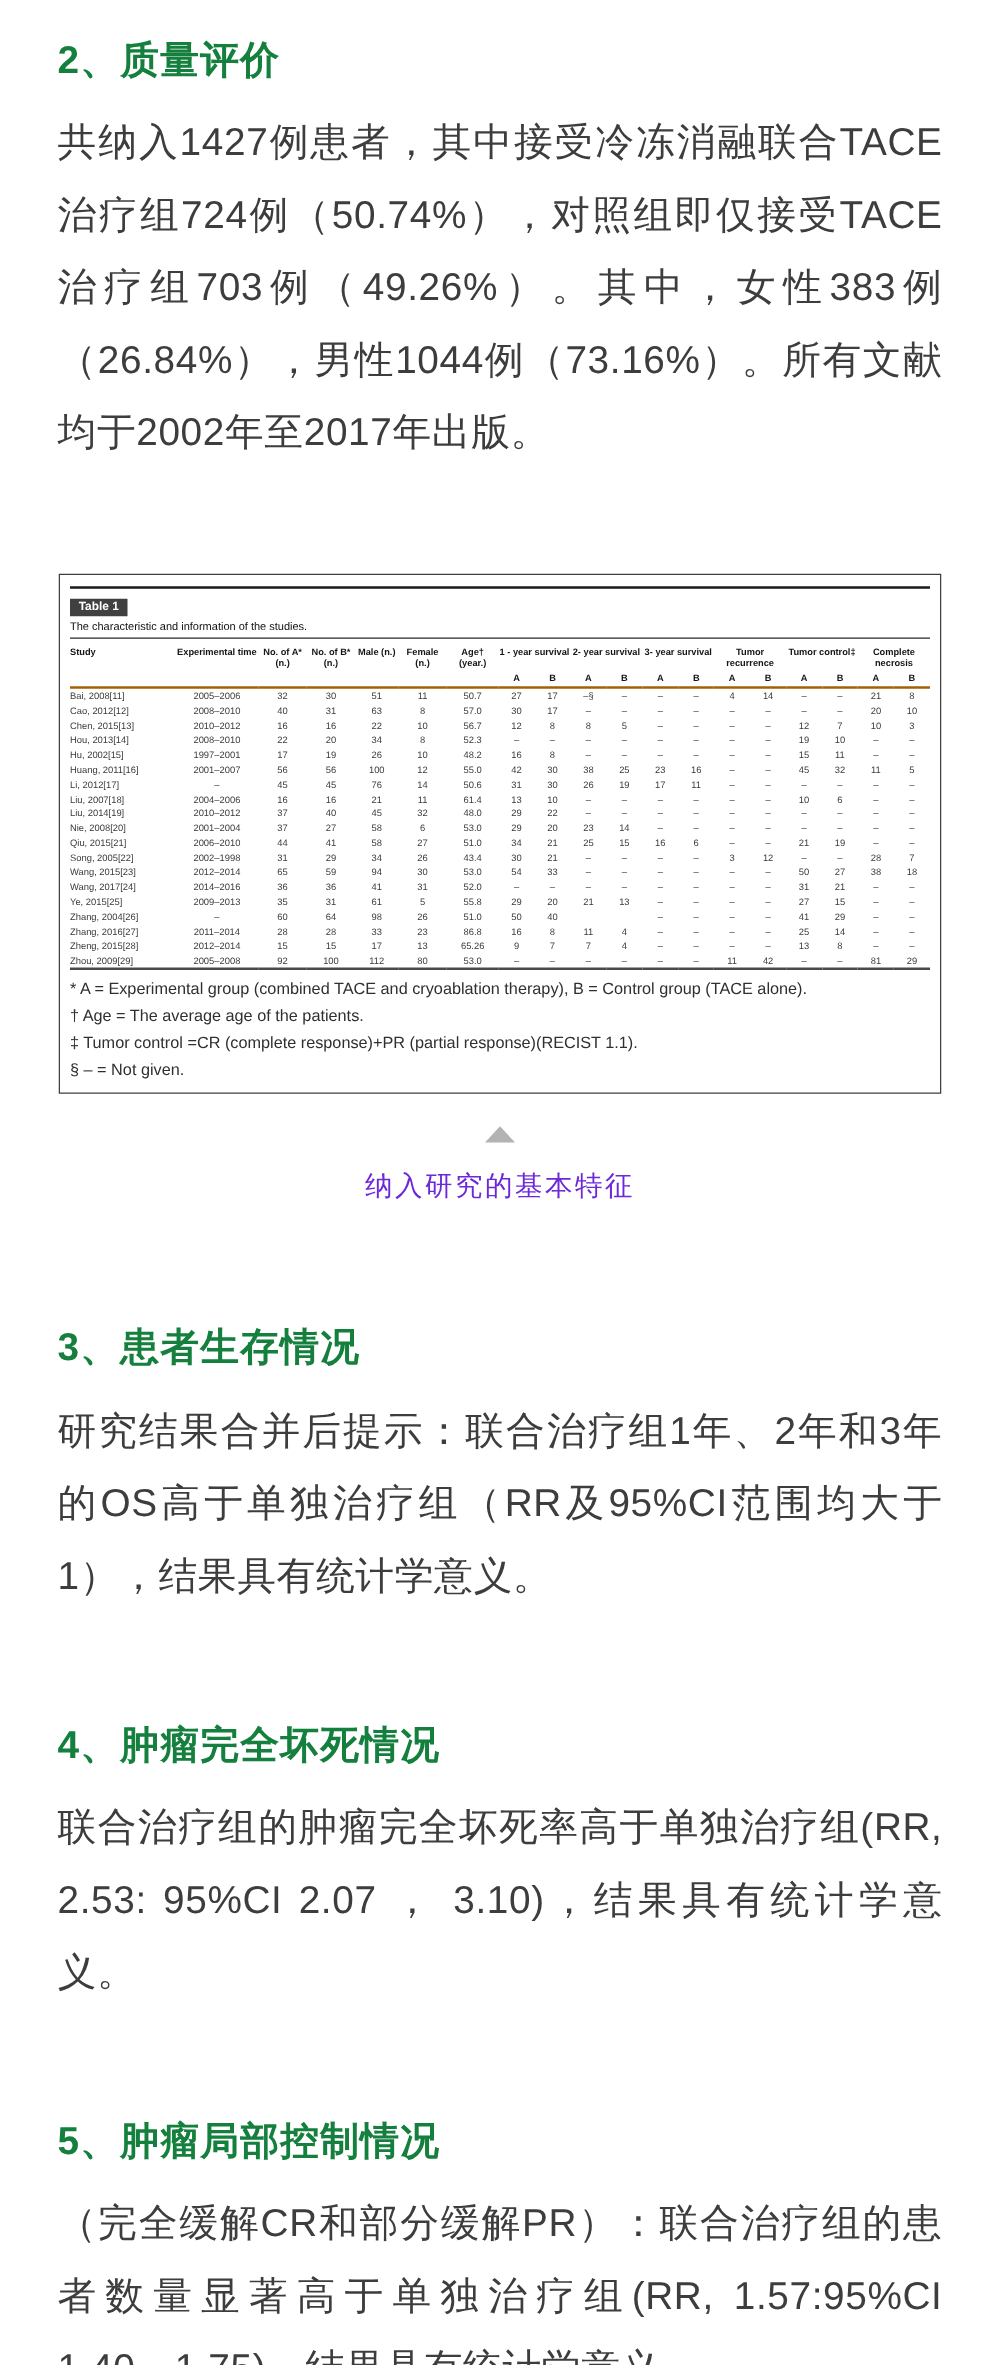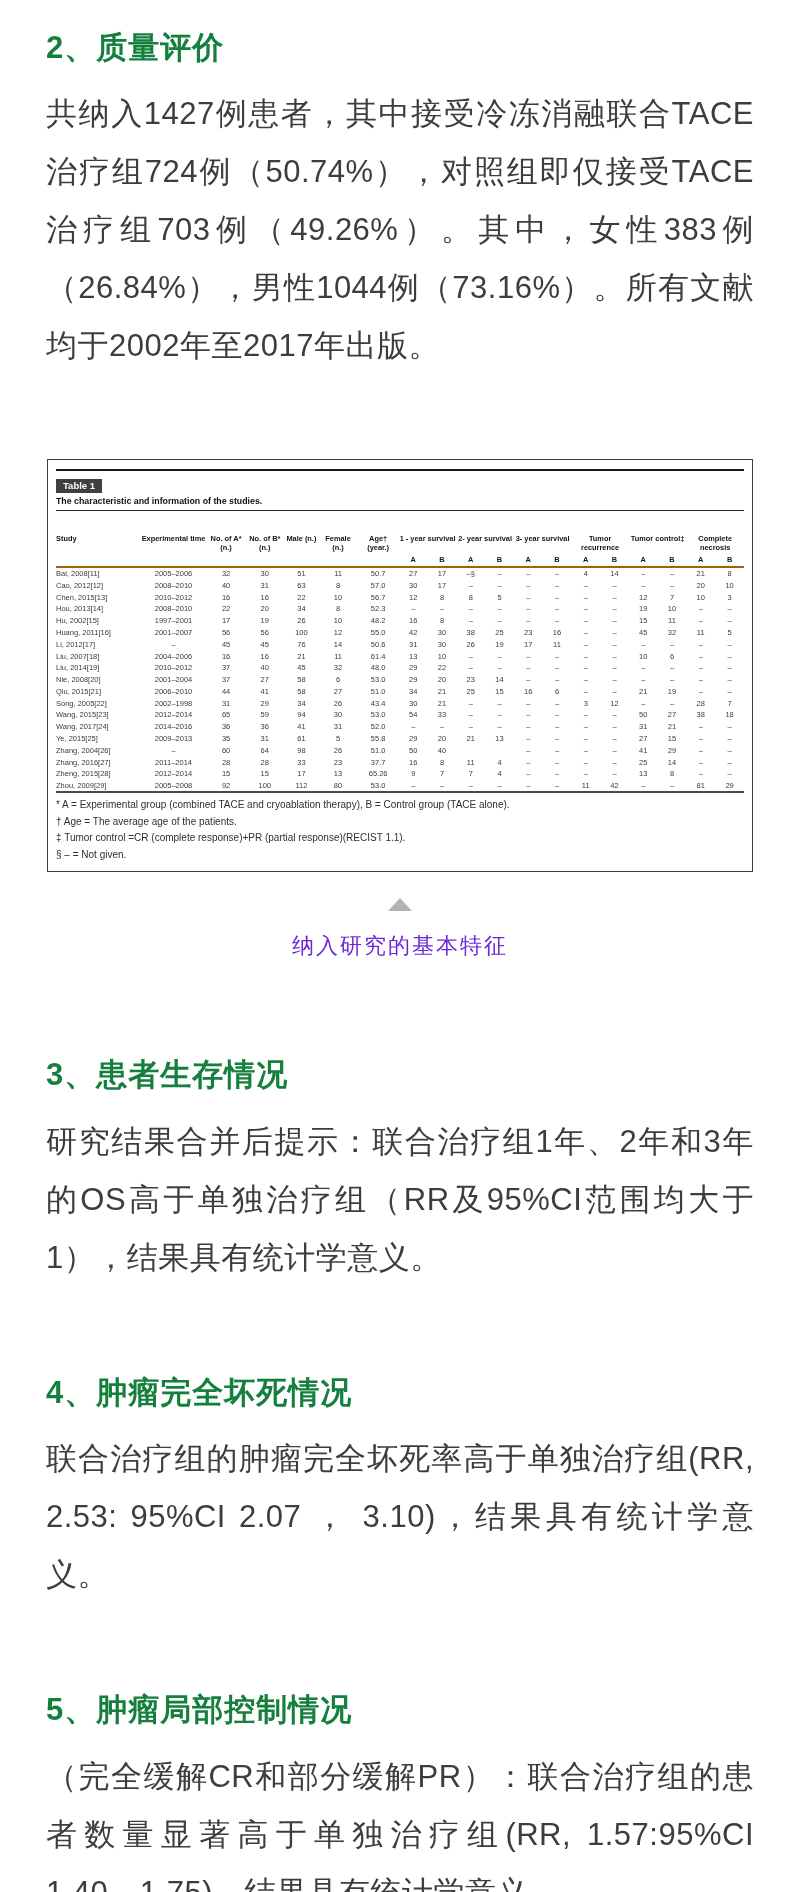--- a/index.html
+++ b/index.html
@@ -47,23 +47,23 @@
     display: inline-block;
     background: #404040;
     color: #ffffff;
     font-weight: bold;
     font-size: 9.5px;
     padding: 1.5px 7px;
     margin: 0 0 3px;
   }
   .tbl-title {
     font-size: 8.8px;
-    font-weight: bold;
+    font-weight: normal;
     color: #111111;
-    margin: 0 0 21px;
+    margin: 0 0 4px;
     border-bottom: 1px solid #2a2a2a;
     padding-bottom: 4px;
   }
   table.studies {
     width: 100%;
     border-collapse: collapse;
     table-layout: fixed;
   }
   table.studies th {
     font-size: 7.4px;
@@ -89,21 +89,21 @@
   table.studies tbody { border-bottom: 2px solid #4a4a4a; }
   .col-study { width: 12.2%; }
   .col-time { width: 9.6%; }
   .col-noa, .col-nob { width: 5.6%; }
   .col-male { width: 5.0%; }
   .col-female { width: 5.6%; }
   .col-age { width: 6.0%; }
   .col-v { width: 4.16%; }
   .tbl-footnotes { margin-top: 4px; }
   .tbl-footnote {
-    font-size: 10px;
+    font-size: 13px;
     color: #2f2f2f;
     line-height: 1.65;
   }
 
   
   .fig-caption-block { text-align: center; margin: 26px 0 92px; }
   .caption-triangle {
     width: 0; height: 0;
     border-left: 12px solid transparent;
     border-right: 12px solid transparent;
@@ -520,21 +520,21 @@
               <td>–</td>
               <td>–</td>
             </tr>
             <tr>
               <td class="study-cell">Zhang, 2016[27]</td>
               <td>2011–2014</td>
               <td>28</td>
               <td>28</td>
               <td>33</td>
               <td>23</td>
-              <td>37.7</td>
+              <td>86.8</td>
               <td>16</td>
               <td>8</td>
               <td>11</td>
               <td>4</td>
               <td>–</td>
               <td>–</td>
               <td>–</td>
               <td>–</td>
               <td>25</td>
               <td>14</td>

